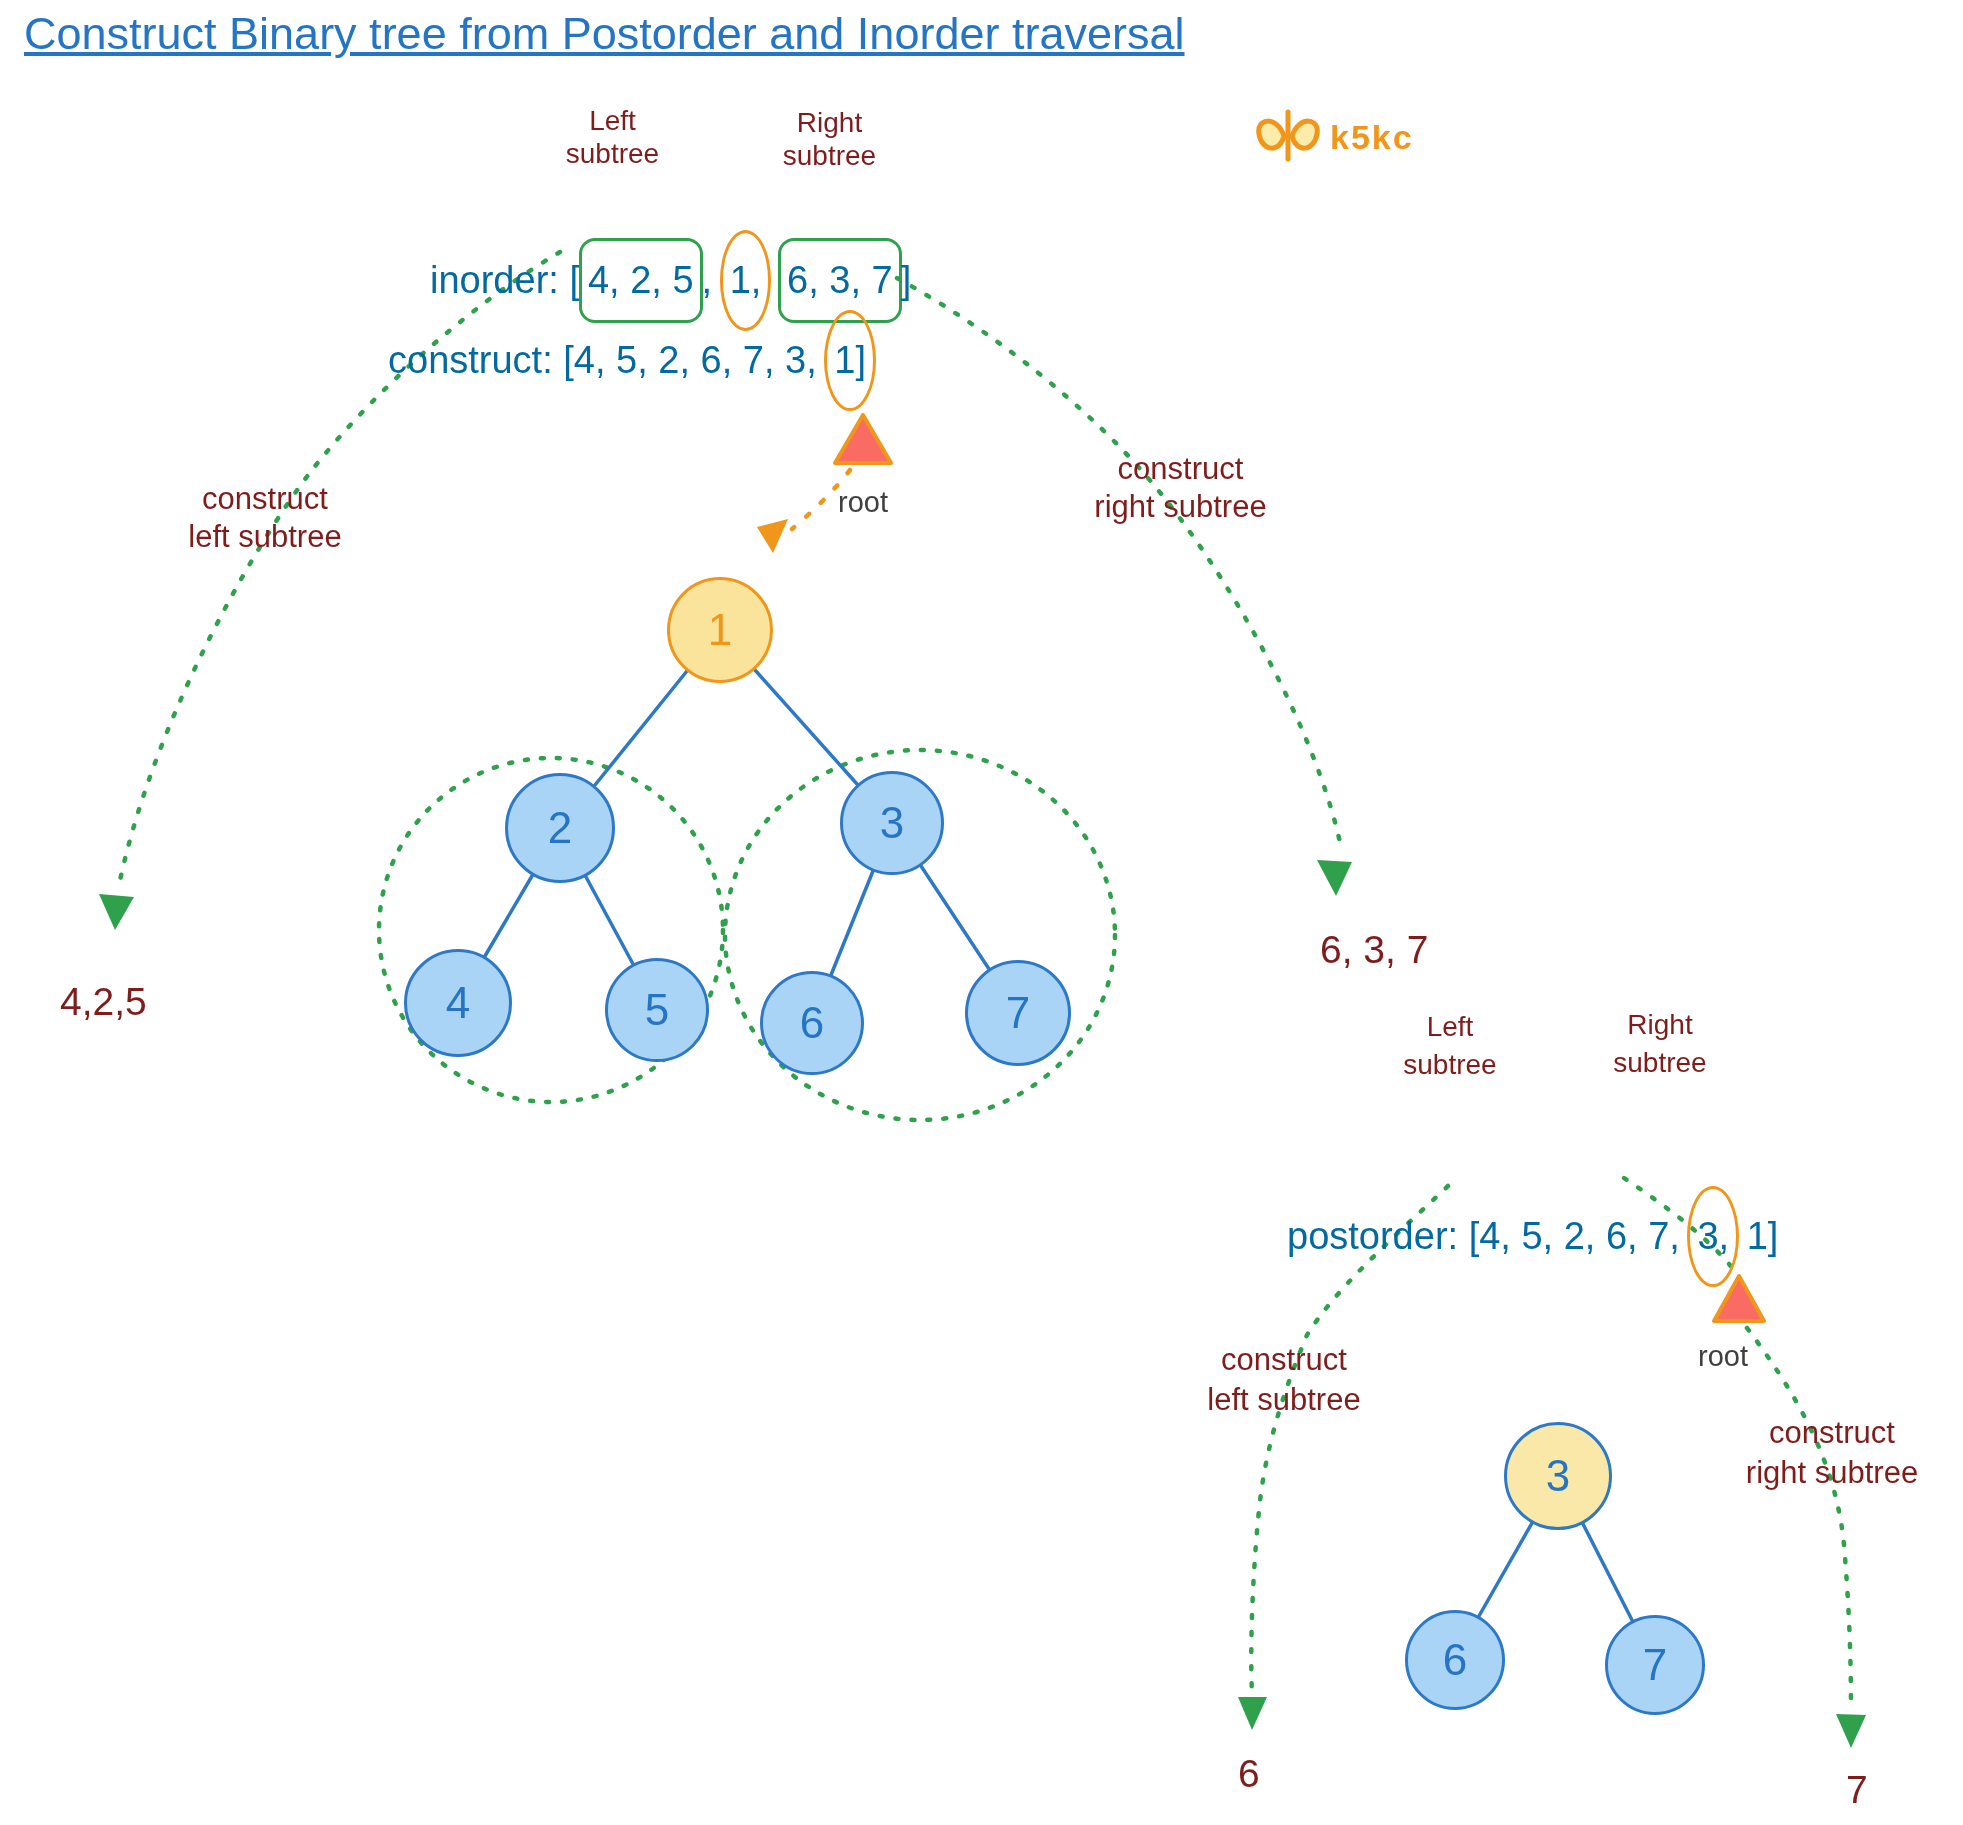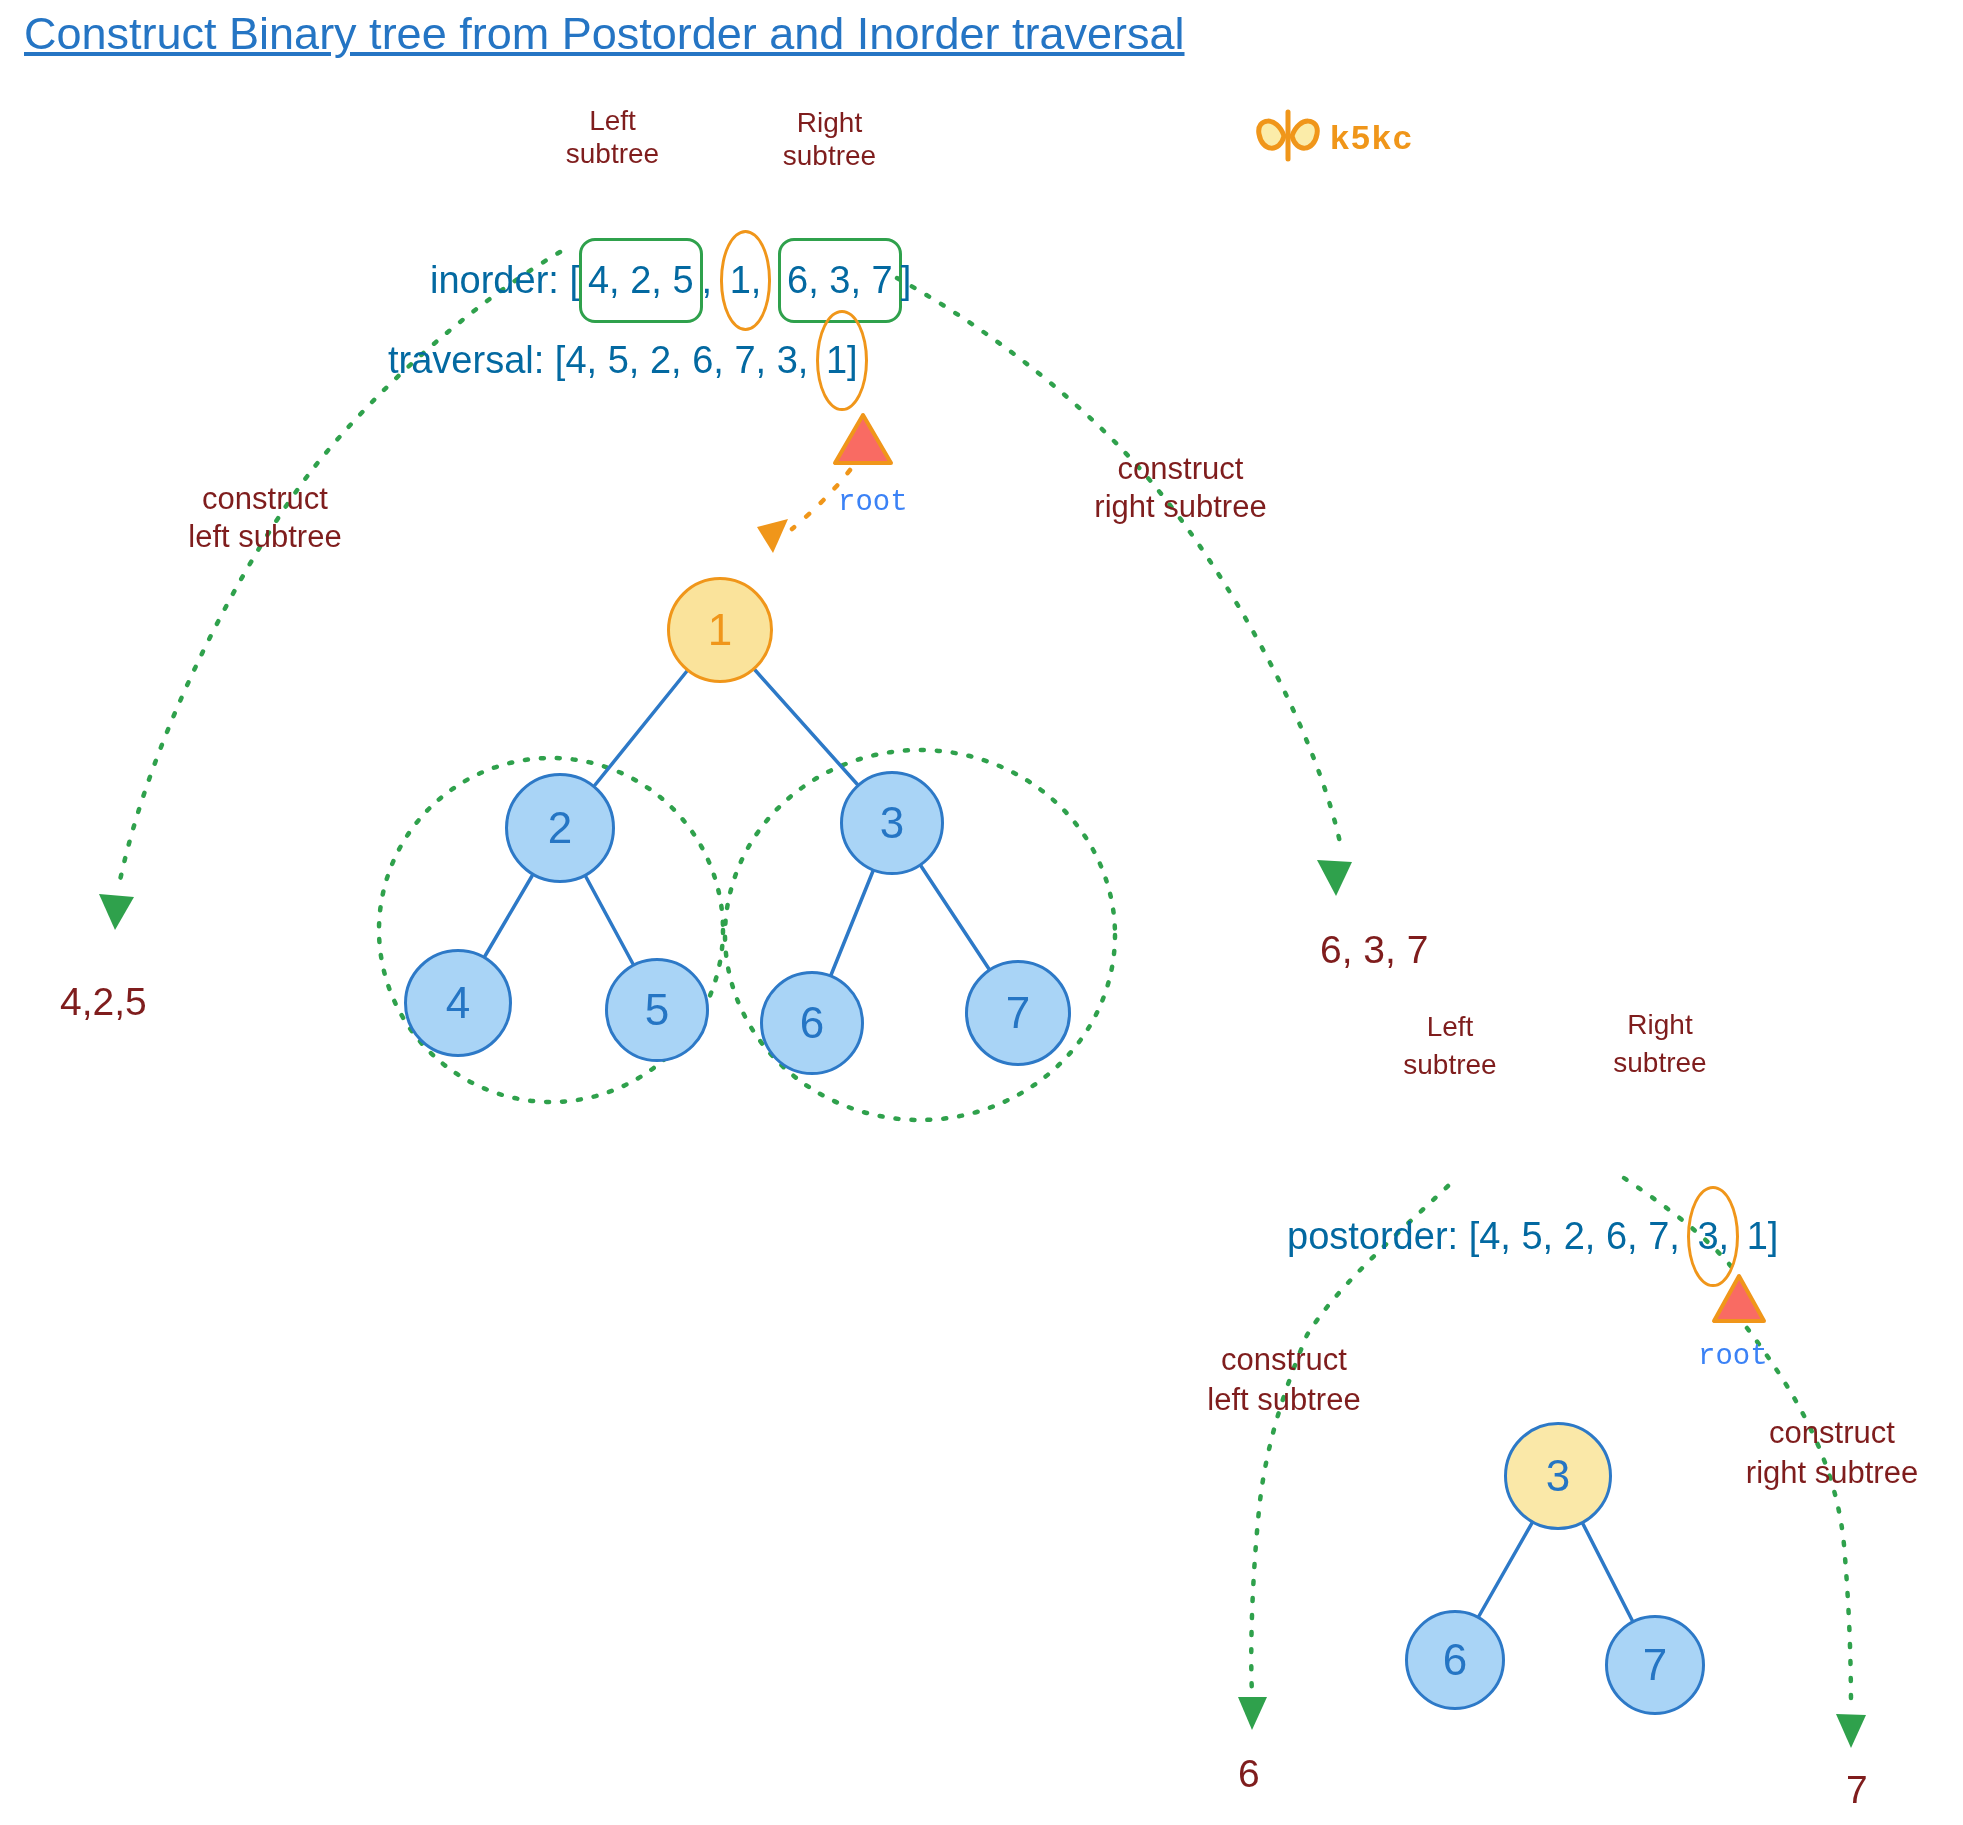--- a/index.html
+++ b/index.html
@@ -5,21 +5,21 @@
   html,body{margin:0;padding:0;background:#fff;}
   #canvas{
     position:relative;width:1963px;height:1825px;background:#ffffff;overflow:hidden;
     font-family:"Liberation Sans", sans-serif;
   }
   svg.strokes{position:absolute;left:0;top:0;}
   .abs{position:absolute;white-space:nowrap;}
   .title{font-size:45px;color:#2575c4;letter-spacing:0px;}
   .blue-line{font-size:38px;color:#0369a1;}
   .green{color:#7f1d1d;}
-  .orange{color:#3b82f6;font-family:Liberation Mono, monospace;}
+  .orange{color:#404040;}
   .center{text-align:center;}
   .lbl{font-size:28px;line-height:33px;}
   .lbl2{font-size:28px;line-height:38px;}
   .construct{font-size:31px;line-height:38px;}
   .construct2{font-size:31px;line-height:40px;}
   .result{font-size:39px;}
   .rootlbl{font-size:29px;}
   .logo-text{font-size:34px;font-weight:bold;letter-spacing:2px;color:#f0961a;}
   .node{
     position:absolute;border-radius:50%;
@@ -107,21 +107,21 @@
   <div class="abs green lbl center" style="left:757px;top:106px;width:145px;">
     <div>Right</div>
     <div>subtree</div>
   </div>
 
   <div class="abs blue-line" style="left:430px;top:256px;">
     <span>inorder: [</span><span class="g-box">4, 2, 5</span><span>, </span><span class="o-ell">1,</span><span> </span><span class="g-box">6, 3, 7</span><span>]</span>
   </div>
 
   <div class="abs blue-line" style="left:388px;top:336px;">
-    <span>traversal: [4, 5, 2, 6, 7, 3, </span><span class="o-ell">1]</span>
+    <span>construct: [4, 5, 2, 6, 7, 3, </span><span class="o-ell">1]</span>
   </div>
 
   <div class="abs orange rootlbl" style="left:838px;top:486px;">root</div>
 
   <div class="abs green construct center" style="left:145px;top:480px;width:240px;">
     <div>construct</div>
     <div>left subtree</div>
   </div>
   <div class="abs green construct center" style="left:1058px;top:450px;width:245px;">
     <div>construct</div>

